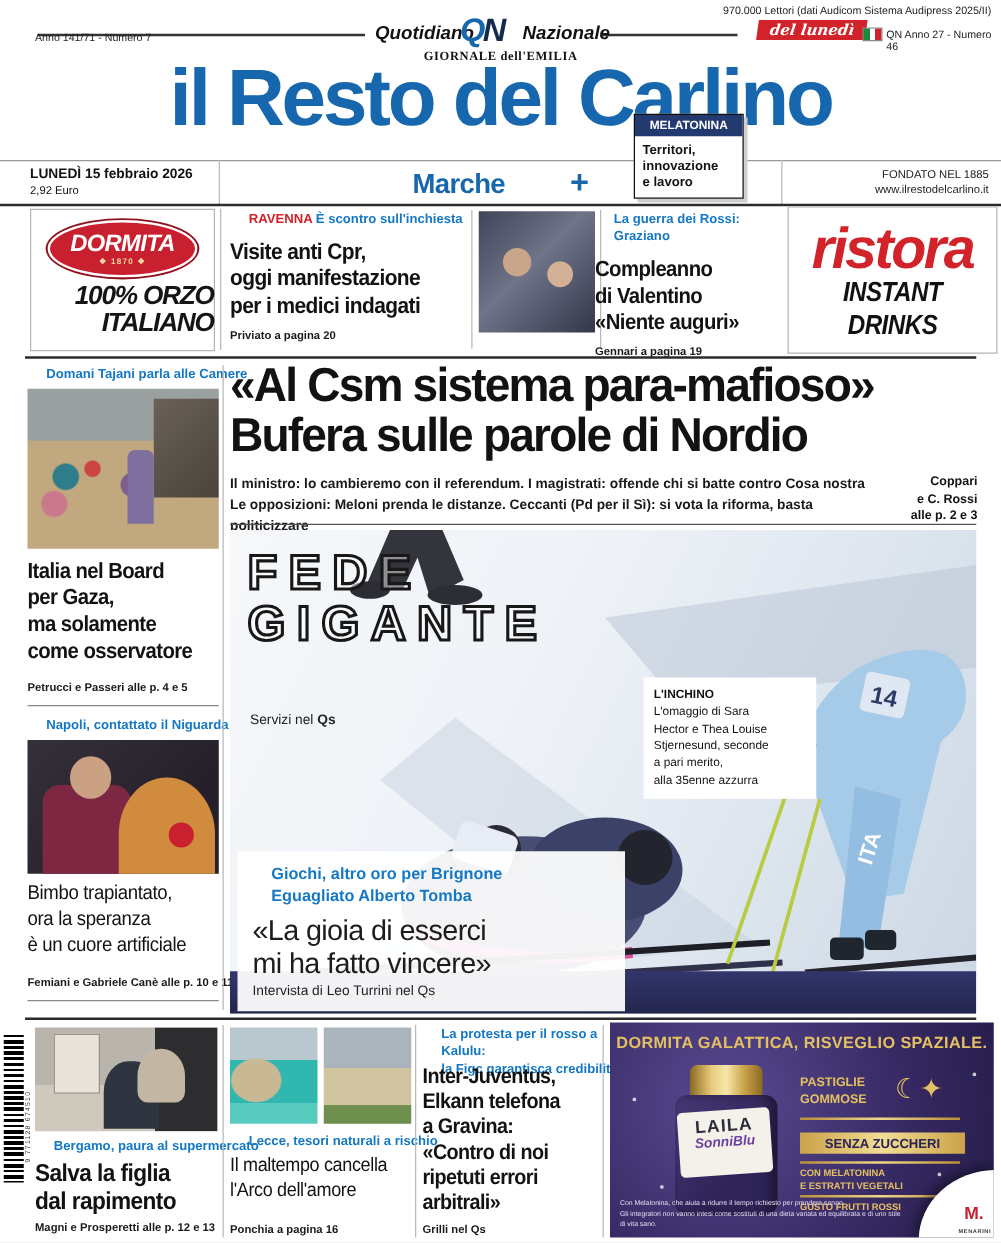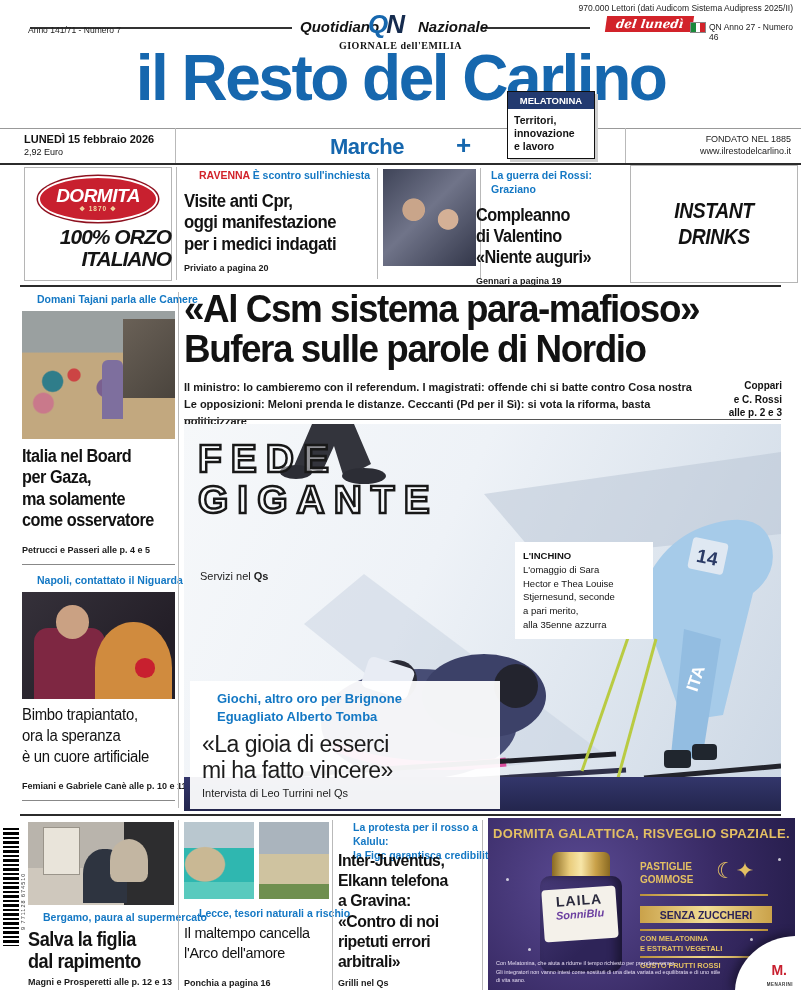--- a/index.html
+++ b/index.html
@@ -130,20 +130,21 @@
 
   <div class="abs" style="left:476px;top:168px;width:138px;">
     <div class="kicker">La guerra dei Rossi: Graziano</div>
     <div class="headline pl cx" style="margin-top:9px;font-size:17.5px;line-height:1.2;">Compleanno
 di Valentino
 «Niente auguri»</div>
     <div class="byline" style="margin-top:8px;">Gennari a pagina 19</div>
   </div>
 
   <div class="abs adbox" style="left:630px;top:165px;width:166px;height:116px;display:flex;flex-direction:column;justify-content:center;">
+    <div class="ristora-brand">ristora</div>
     <div class="ristora-line">INSTANT DRINKS</div>
   </div>
 
   <div class="rule" style="left:20px;top:285px;width:761px;height:1.5px;"></div>
 
   <div class="abs kicker" style="left:22px;top:292px;">Domani Tajani parla alle Camere</div>
   <div class="photo" style="left:22px;top:311px;width:153px;height:128px;
        background:radial-gradient(circle at 20% 55%,#2f7d8a 0 7%,rgba(0,0,0,0) 8%),
                   radial-gradient(circle at 34% 50%,#c44 0 5%,rgba(0,0,0,0) 6%),
                   radial-gradient(circle at 55% 60%,#7a5f8f 0 8%,rgba(0,0,0,0) 9%),

